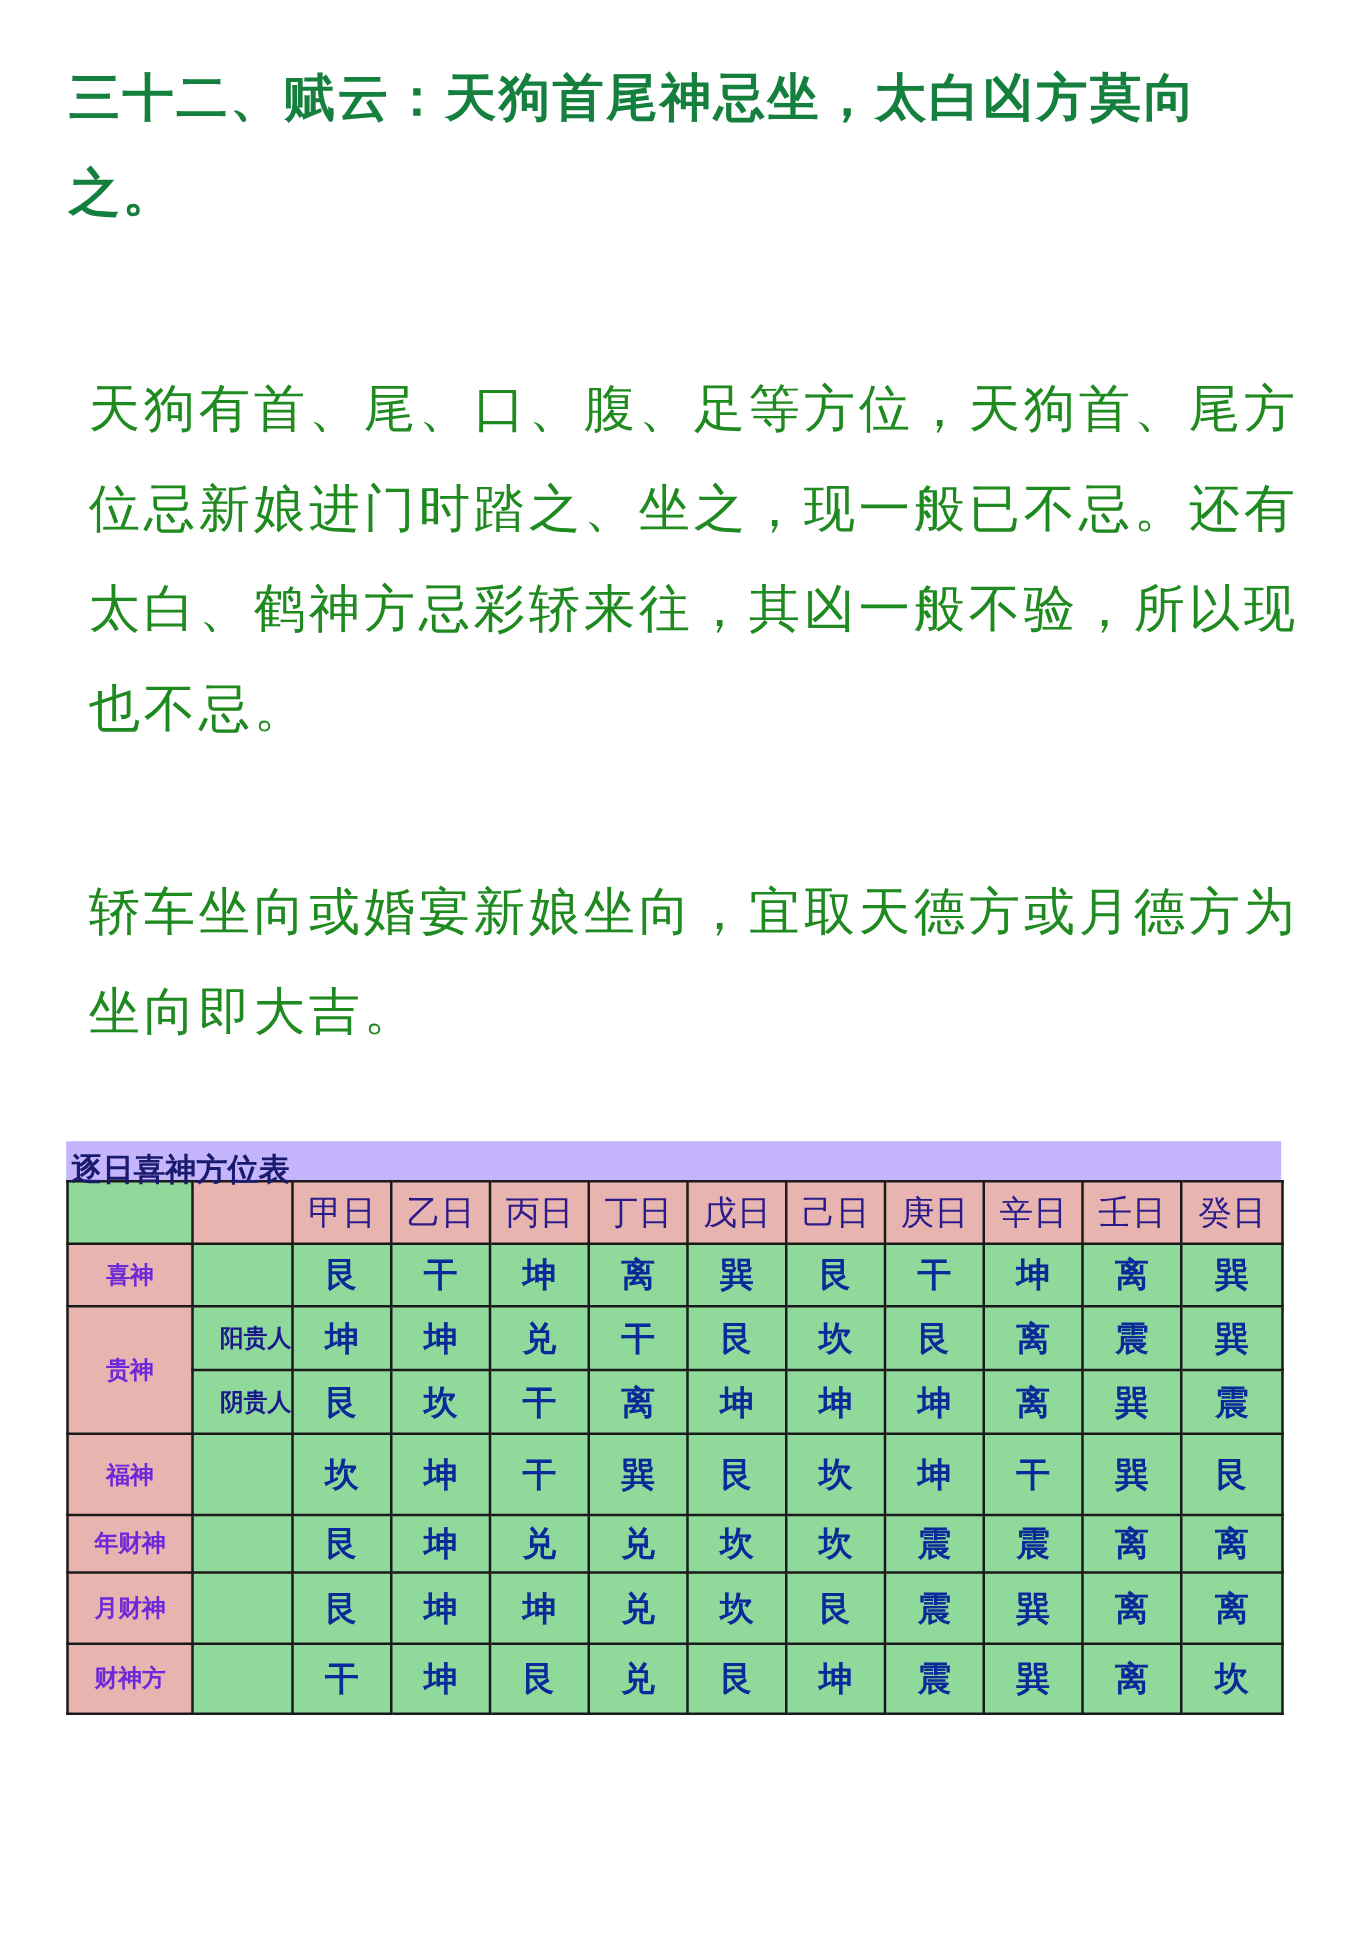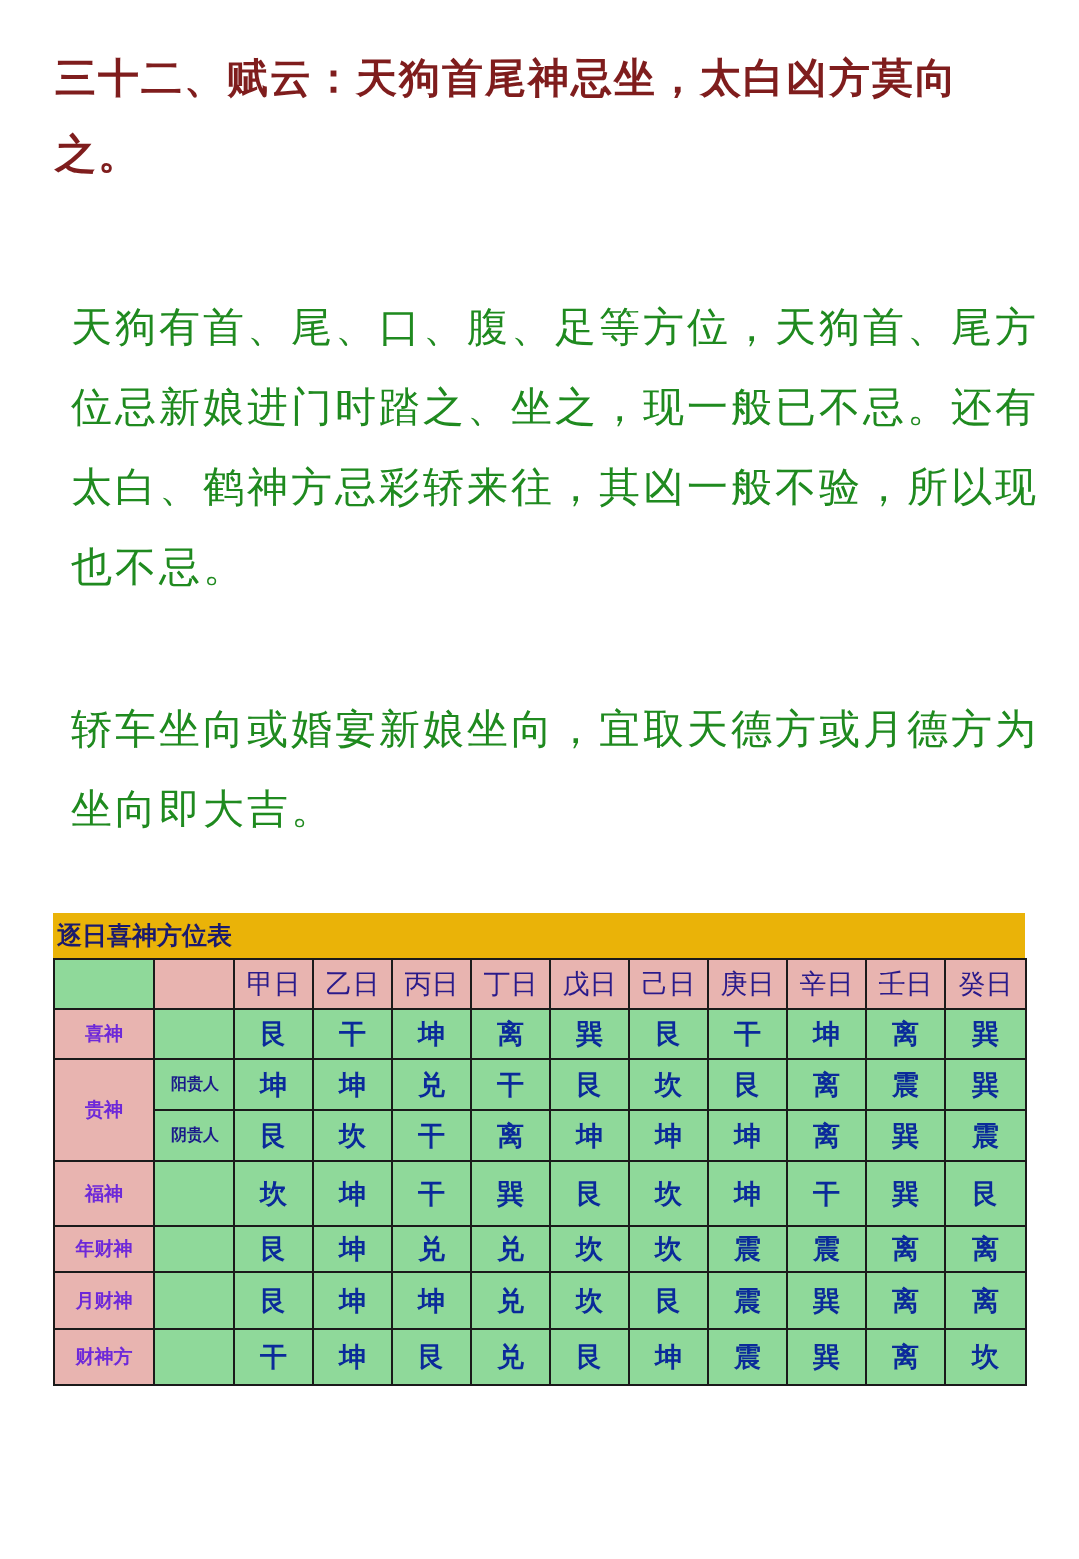--- a/index.html
+++ b/index.html
@@ -1,35 +1,35 @@
 <!DOCTYPE html>
 <html><head>
   <meta charset="utf-8">
   <style>
     html, body { margin: 0; padding: 0; background: #ffffff; }
     body { width: 1079px; height: 1559px; position: relative; overflow: hidden;
            font-family: "DejaVu Sans", "Liberation Sans", sans-serif; }
     .title { position: absolute; left: 55px; top: 40px; width: 980px;
-             color: #7f1d1d; font-weight: bold; font-size: 41px; line-height: 76px;
+             color: #15803d; font-weight: bold; font-size: 41px; line-height: 76px;
              letter-spacing: 2px; margin: 0; }
     .para { position: absolute; left: 55px; width: 980px; color: #1f8a1f;
             font-size: 41px; line-height: 80px; letter-spacing: 3px; margin: 16px; }
     .p1 { top: 271px; }
     .p2 { top: 673px; }
     .tbl-wrap { position: absolute; left: 53px; top: 913px; width: 972px; }
-    .tbl-title { height: 45px; background: #eab308; color: #1a1a6e; font-weight: bold;
+    .tbl-title { height: 31px; background: #c4b5fd; color: #1a1a6e; font-weight: bold;
                  font-size: 25px; line-height: 45px; padding-left: 4px; box-sizing: border-box; }
     table { border-collapse: collapse; width: 972px; table-layout: fixed; }
     td { border: 2px solid #1a1a1a; text-align: center; color: #0a2a9a; font-weight: bold;
          padding: 0; font-size: 27px; }
     .pink { background: #e8b4b0; }
     .green { background: #8fd99a; }
     .hdr td { height: 48px; font-weight: normal; color: #2a1a8a; font-size: 27px; }
     .rowlabel { font-size: 19px; color: #6d28d9; }
-    .sublabel { font-size: 16px; color: #1a1a8a; text-align: center; padding-left: 2px; }
+    .sublabel { font-size: 19px; color: #1a1a8a; text-align: right; padding-left: 2px; }
     .note { background: #dde6ee; border: 2px solid #1a1a1a; border-top: none;
             color: #111; font-size: 26px; line-height: 33px; padding: 4px 6px 6px 4px;
             letter-spacing: 0.5px; box-sizing: border-box; height: 145px; position: relative; }
     .watermark { position: absolute; right: 40px; top: 72px; color: #b8bcc4; font-size: 24px;
                  opacity: 0.85; }
     .wm-icon { display: inline-block; width: 34px; height: 22px; border-radius: 50%;
                background: #f0f2f5; margin-right: 6px; vertical-align: middle; }
   </style>
 </head>
 <body>

